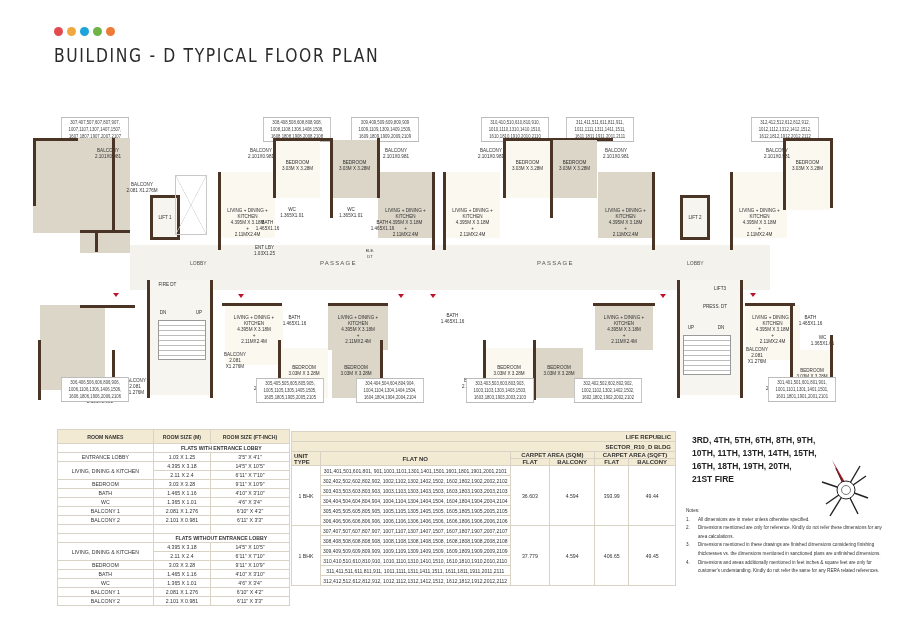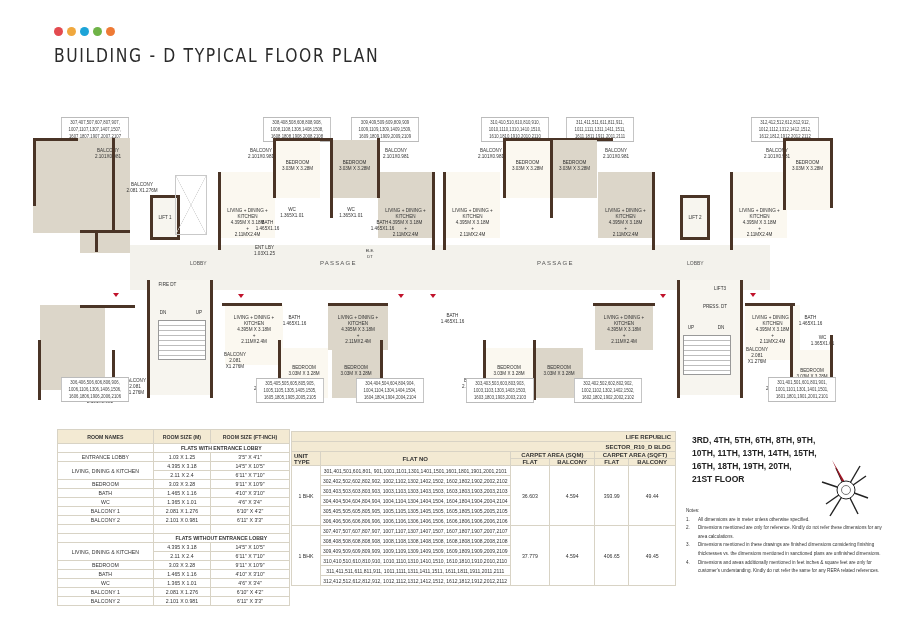--- a/index.html
+++ b/index.html
@@ -478,21 +478,21 @@
   <tr>
         <td class="flat">312,412,512,612,812,912, 1012,1112,1312,1412,1512, 1612,1812,1912,2012,2112</td>
       </tr>
 </tbody>
   </table>
 
 <div class="floors">
   <div>3RD, 4TH, 5TH, 6TH, 8TH, 9TH,</div>
   <div>10TH, 11TH, 13TH, 14TH, 15TH,</div>
   <div>16TH, 18TH, 19TH, 20TH,</div>
-  <div>21ST FLOOR</div>
+  <div>21ST FIRE</div>
 </div>
 
 <svg class="compass" viewBox="0 0 70 70">
   <g stroke="#222" stroke-width="1.4" fill="none">
     <line x1="38" y1="32" x2="52" y2="8"></line>
     <line x1="38" y1="32" x2="22" y2="58"></line>
     <line x1="38" y1="32" x2="60" y2="40"></line>
     <line x1="38" y1="32" x2="14" y2="24"></line>
     <line x1="38" y1="32" x2="58" y2="18"></line>
     <line x1="38" y1="32" x2="18" y2="46"></line>

